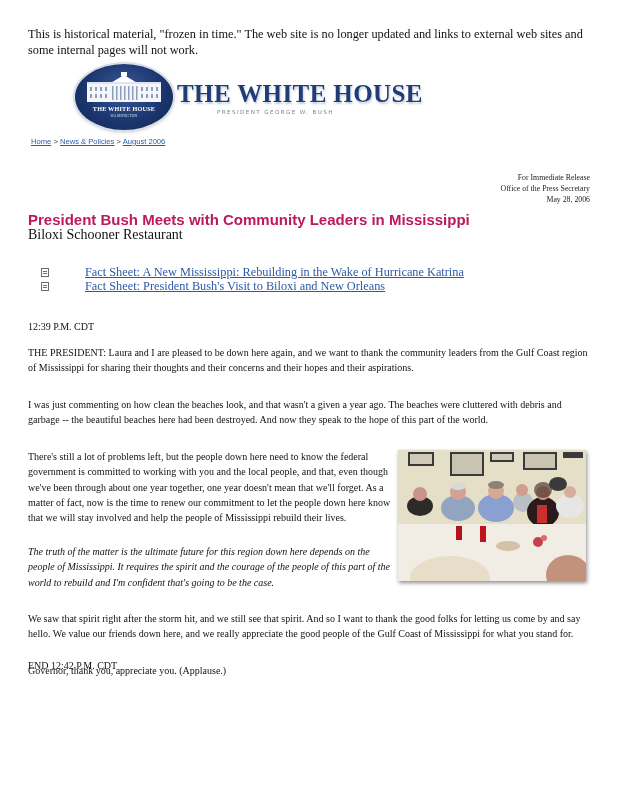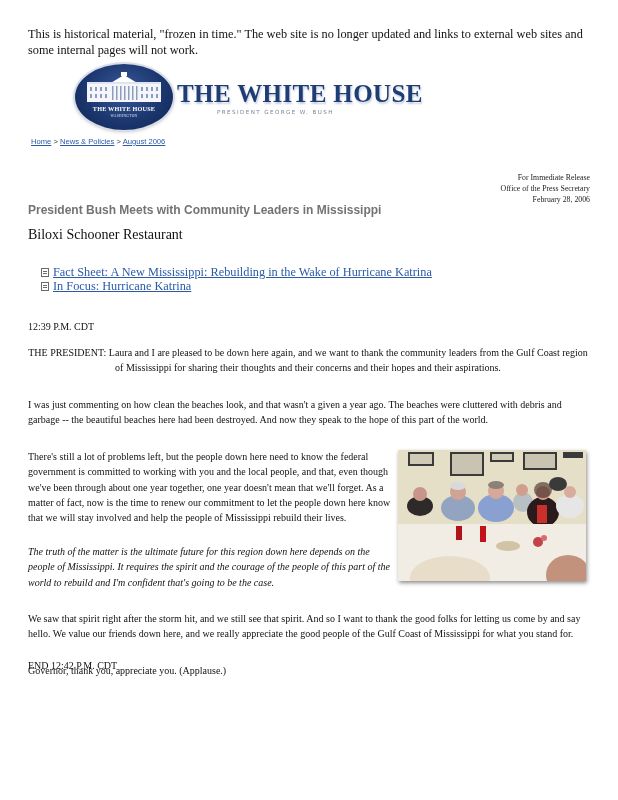--- a/index.html
+++ b/index.html
@@ -43,44 +43,44 @@
   .breadcrumb {
     position: absolute; left: 31px; top: 137px;
     font-family: "Liberation Sans", sans-serif; font-size: 7.6px; color: #333;
   }
   .breadcrumb a { color: #2a5aa8; }
   .release {
     position: absolute; right: 28px; top: 172px; text-align: right;
     font-size: 7.8px; line-height: 11px; color: #222; font-family: Liberation Serif, serif;
   }
   .headline {
-    position: absolute; left: 28px; top: 203px;
+    position: absolute; left: 28px; top: 211px;
     font-family: "Liberation Sans", sans-serif; font-weight: bold;
-    font-size: 12px; color: #737373;
+    font-size: 15px; color: #be185d;
   }
   .location {
     position: absolute; left: 28px; top: 227px; font-size: 14px; line-height: 16px;
   }
   .links {
     position: absolute; left: 41px; top: 265px; font-size: 12.3px; line-height: 14px;
   }
   .link-row { display: flex; align-items: center; }
-  .link-row a { color: #2a5aa8; text-decoration: underline; }
+  .link-row a { color: #2a5aa8; text-decoration: underline; margin-left: 32px; }
   .doc-icon {
     display: inline-block; width: 8px; height: 9px; margin-right: 4px;
     border: 1px solid #6a6a6a; box-sizing: border-box; position: relative;
     background: #fff;
   }
   .doc-icon::before {
     content: ""; position: absolute; left: 1px; right: 1px; top: 2px; height: 1px;
     background: #6a6a6a; box-shadow: 0 2px 0 #6a6a6a;
   }
   .p { position: absolute; left: 28px; font-size: 10px; line-height: 15.3px; }
   .time1 { top: 319px; }
-  .para1 { top: 345px; width: 560px; text-align: center; }
+  .para1 { top: 345px; width: 560px; }
   .para2 { top: 397px; width: 565px; }
   .para3 { top: 449px; width: 365px; }
   .para4 { top: 544px; width: 365px; font-style: italic; }
   .para5 { top: 611px; width: 560px; }
   .para6 { top: 663px; }
   .time2 { top: 658px; text-align: center; }
   .photo {
     position: absolute; left: 398px; top: 450px; width: 188px; height: 131px;
     box-shadow: 1px 2px 4px rgba(0,0,0,0.45); overflow: hidden;
     background: #e8e2cf;
@@ -133,36 +133,36 @@
   <a href="#">Home</a>
   <span>&gt;</span>
   <a href="#">News &amp; Policies</a>
   <span>&gt;</span>
   <a href="#">August 2006</a>
 </div>
 
 <div class="release">
   <div>For Immediate Release</div>
   <div>Office of the Press Secretary</div>
-  <div>February 28, 2006</div>
+  <div>May 28, 2006</div>
 </div>
 
 <div class="headline">President Bush Meets with Community Leaders in Mississippi</div>
 <div class="location">
   <div>Biloxi Schooner Restaurant</div>
 </div>
 
 <div class="links">
   <div class="link-row">
     <span class="doc-icon"></span>
     <a href="#">Fact Sheet: A New Mississippi: Rebuilding in the Wake of Hurricane Katrina</a>
   </div>
   <div class="link-row">
     <span class="doc-icon"></span>
-    <a href="#">In Focus: Hurricane Katrina</a>
+    <a href="#">Fact Sheet: President Bush's Visit to Biloxi and New Orleans</a>
   </div>
 </div>
 
 <div class="p time1">12:39 P.M. CDT</div>
 <div class="p para1">THE PRESIDENT: Laura and I are pleased to be down here again, and we want to thank the community leaders from the Gulf Coast region of Mississippi for sharing their thoughts and their concerns and their hopes and their aspirations.</div>
 <div class="p para2">I was just commenting on how clean the beaches look, and that wasn't a given a year ago. The beaches were cluttered with debris and garbage -- the beautiful beaches here had been destroyed. And now they speak to the hope of this part of the world.</div>
 <div class="p para3">There's still a lot of problems left, but the people down here need to know the federal government is committed to working with you and the local people, and that, even though we've been through about one year together, one year doesn't mean that we'll forget. As a matter of fact, now is the time to renew our commitment to let the people down here know that we will stay involved and help the people of Mississippi rebuild their lives.</div>
 <div class="p para4">The truth of the matter is the ultimate future for this region down here depends on the people of Mississippi. It requires the spirit and the courage of the people of this part of the world to rebuild and I'm confident that's going to be the case.</div>
 
 <div class="photo" title="President Bush seated at a table with community leaders in a restaurant">

